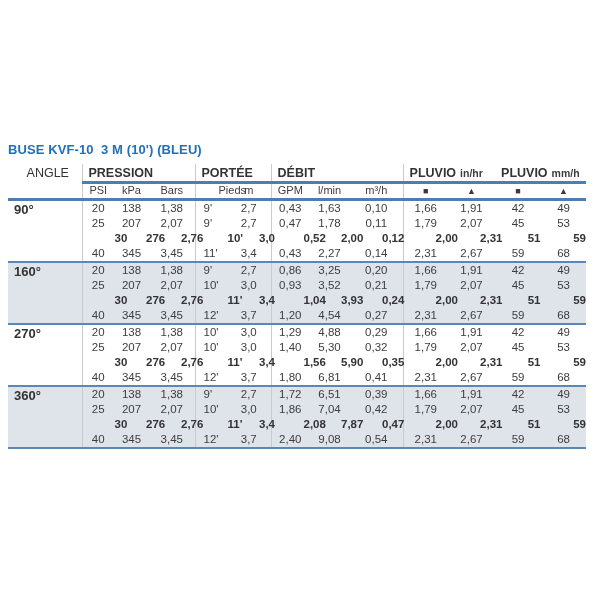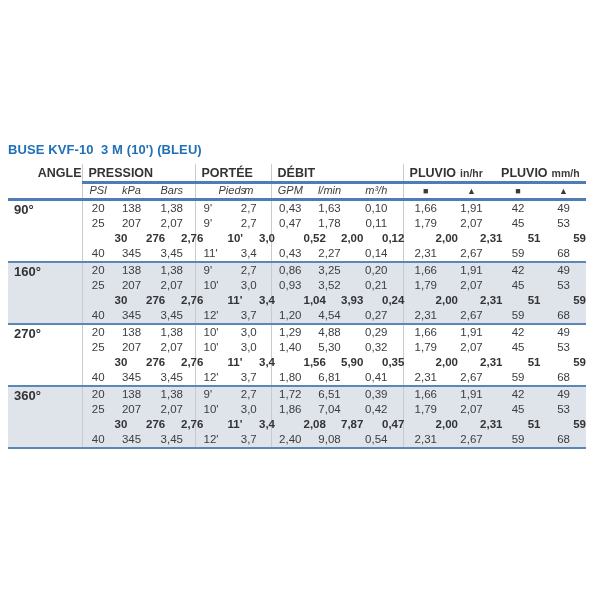--- a/index.html
+++ b/index.html
@@ -39,24 +39,24 @@
     font-size:11.5px;
     color:var(--ink);
   }
   thead th{
     border-bottom:3px solid var(--line-blue-dark);
     font-weight:normal;
     vertical-align:bottom;
     padding:0;
   }
   th.angle-h{
-    text-align:right;
+    text-align:center;
     vertical-align:top;
     padding:2px 0 0 6px;
-    font-weight:bold;
+    font-weight:normal;
     font-size:12.5px;
     color:var(--ink-strong);
   }
   th.grp{
     text-align:left;
     padding:2px 0 1px 6px;
     font-weight:bold;
     font-size:12.5px;
     color:var(--ink-strong);
     height:16px;
@@ -66,21 +66,20 @@
     font-size:10.5px;
     color:var(--ink);
     margin-left:4px;
   }
   tr.subhead th{
     font-size:11px;
     color:var(--ink);
     text-align:center;
     height:15px;
     padding:0 0 2px 0;
-    font-style:italic;
   }
   tr.subhead th.left{text-align:center;padding-left:23px;margin-left:12px;}
   tr.subhead th.sym{font-size:9px;color:#3a3a3c;}
   .divl{border-left:1px solid var(--divider);}
   tbody td{
     text-align:center;
     height:15px;
     line-height:15px;
     padding:0;
     white-space:nowrap;

